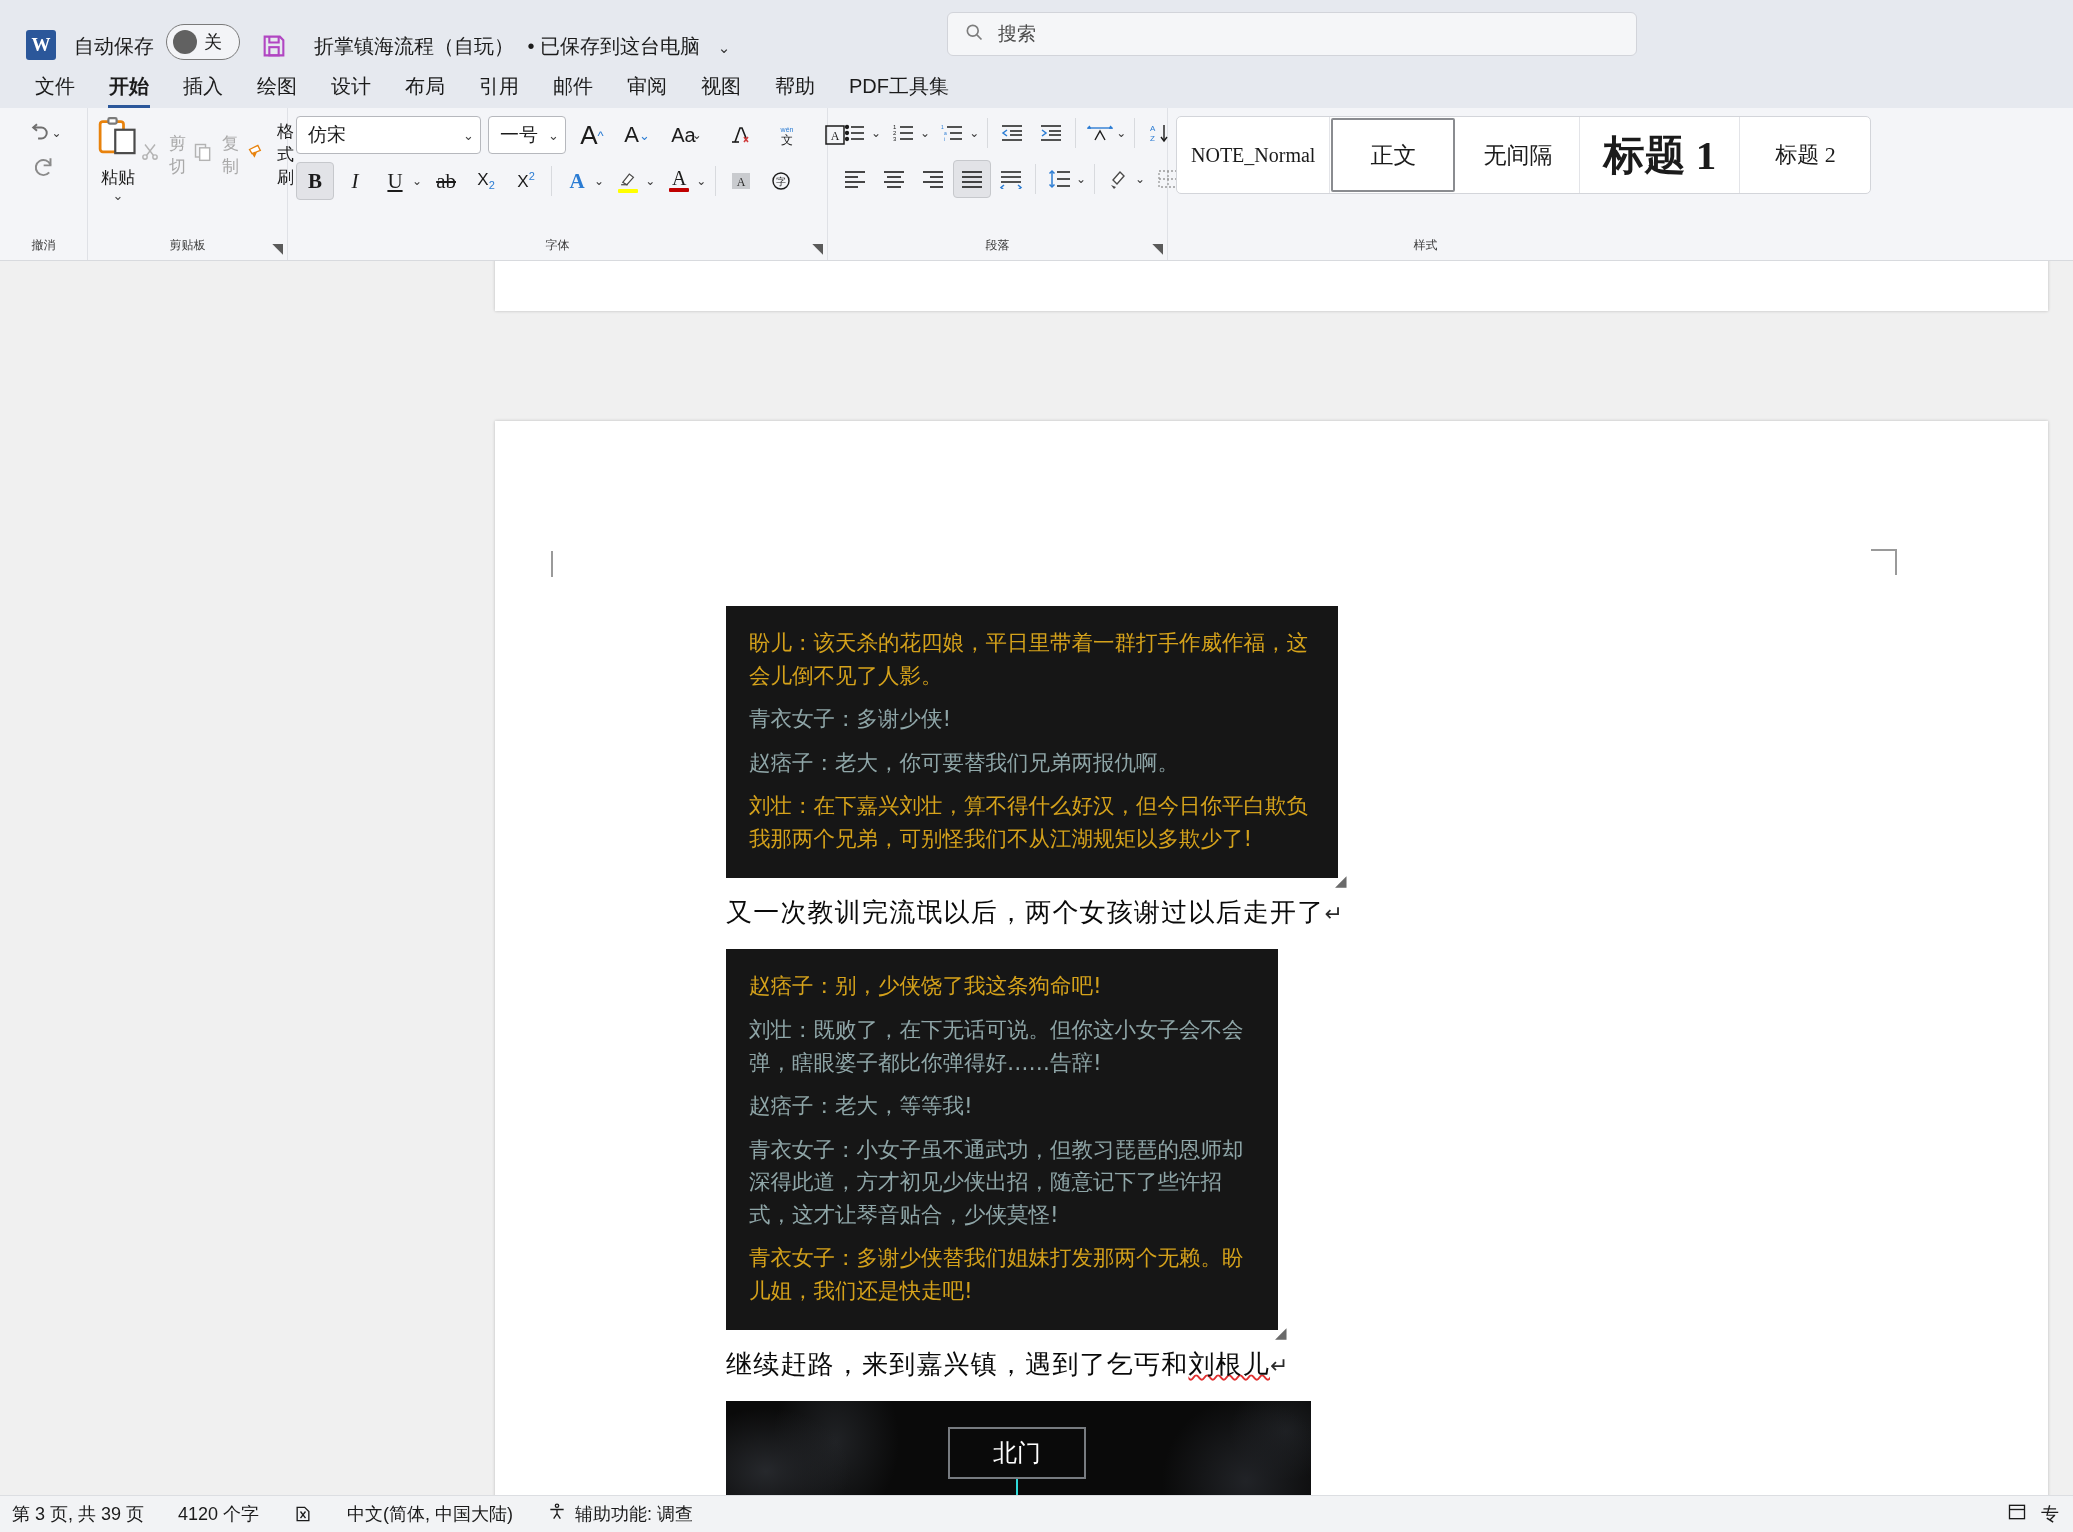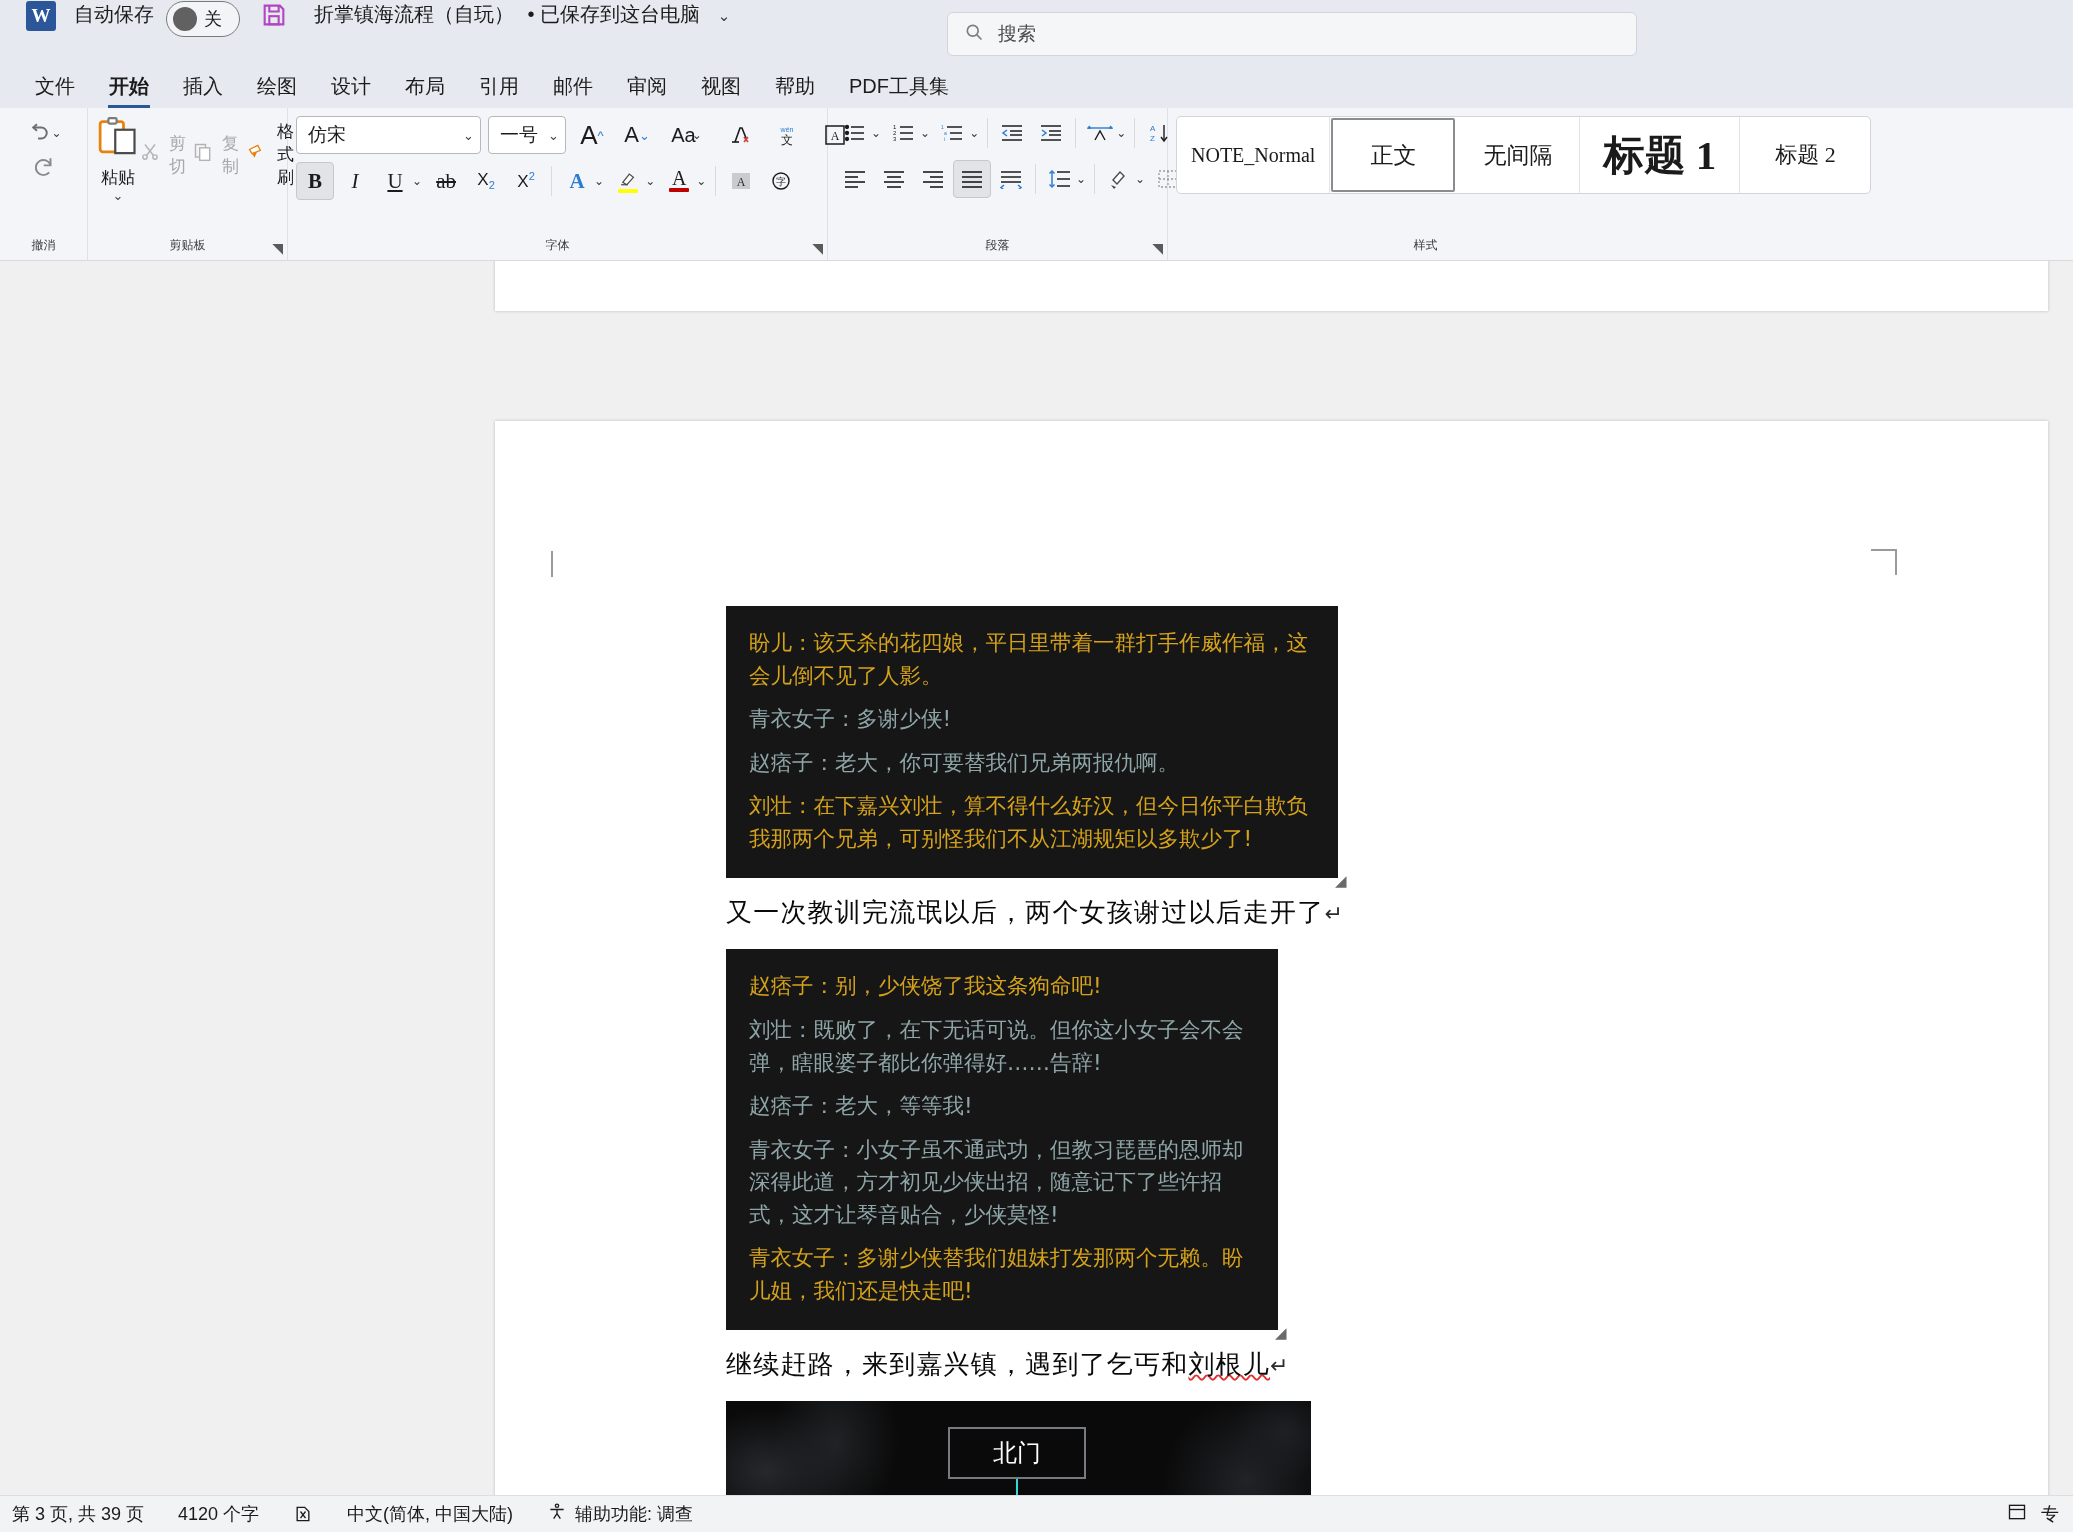--- a/index.html
+++ b/index.html
@@ -10,22 +10,22 @@
     font-family: "Liberation Sans", "DejaVu Sans", sans-serif;
     background: #ffffff;
   }
   body { position: relative; }
 
   
   .titlebar {
     height: 68px;
     background: #e6e9ef;
     display: flex;
-    align-items: flex-start;
-    padding: 1px 14px;
+    align-items: flex-end;
+    padding: 8px 14px;
     position: relative;
   }
   .word-logo {
     width: 30px; height: 30px;
     background: #2b579a;
     border-radius: 3px;
     position: relative;
     margin-left: 12px;
     margin-right: 18px;
     flex: 0 0 auto;

